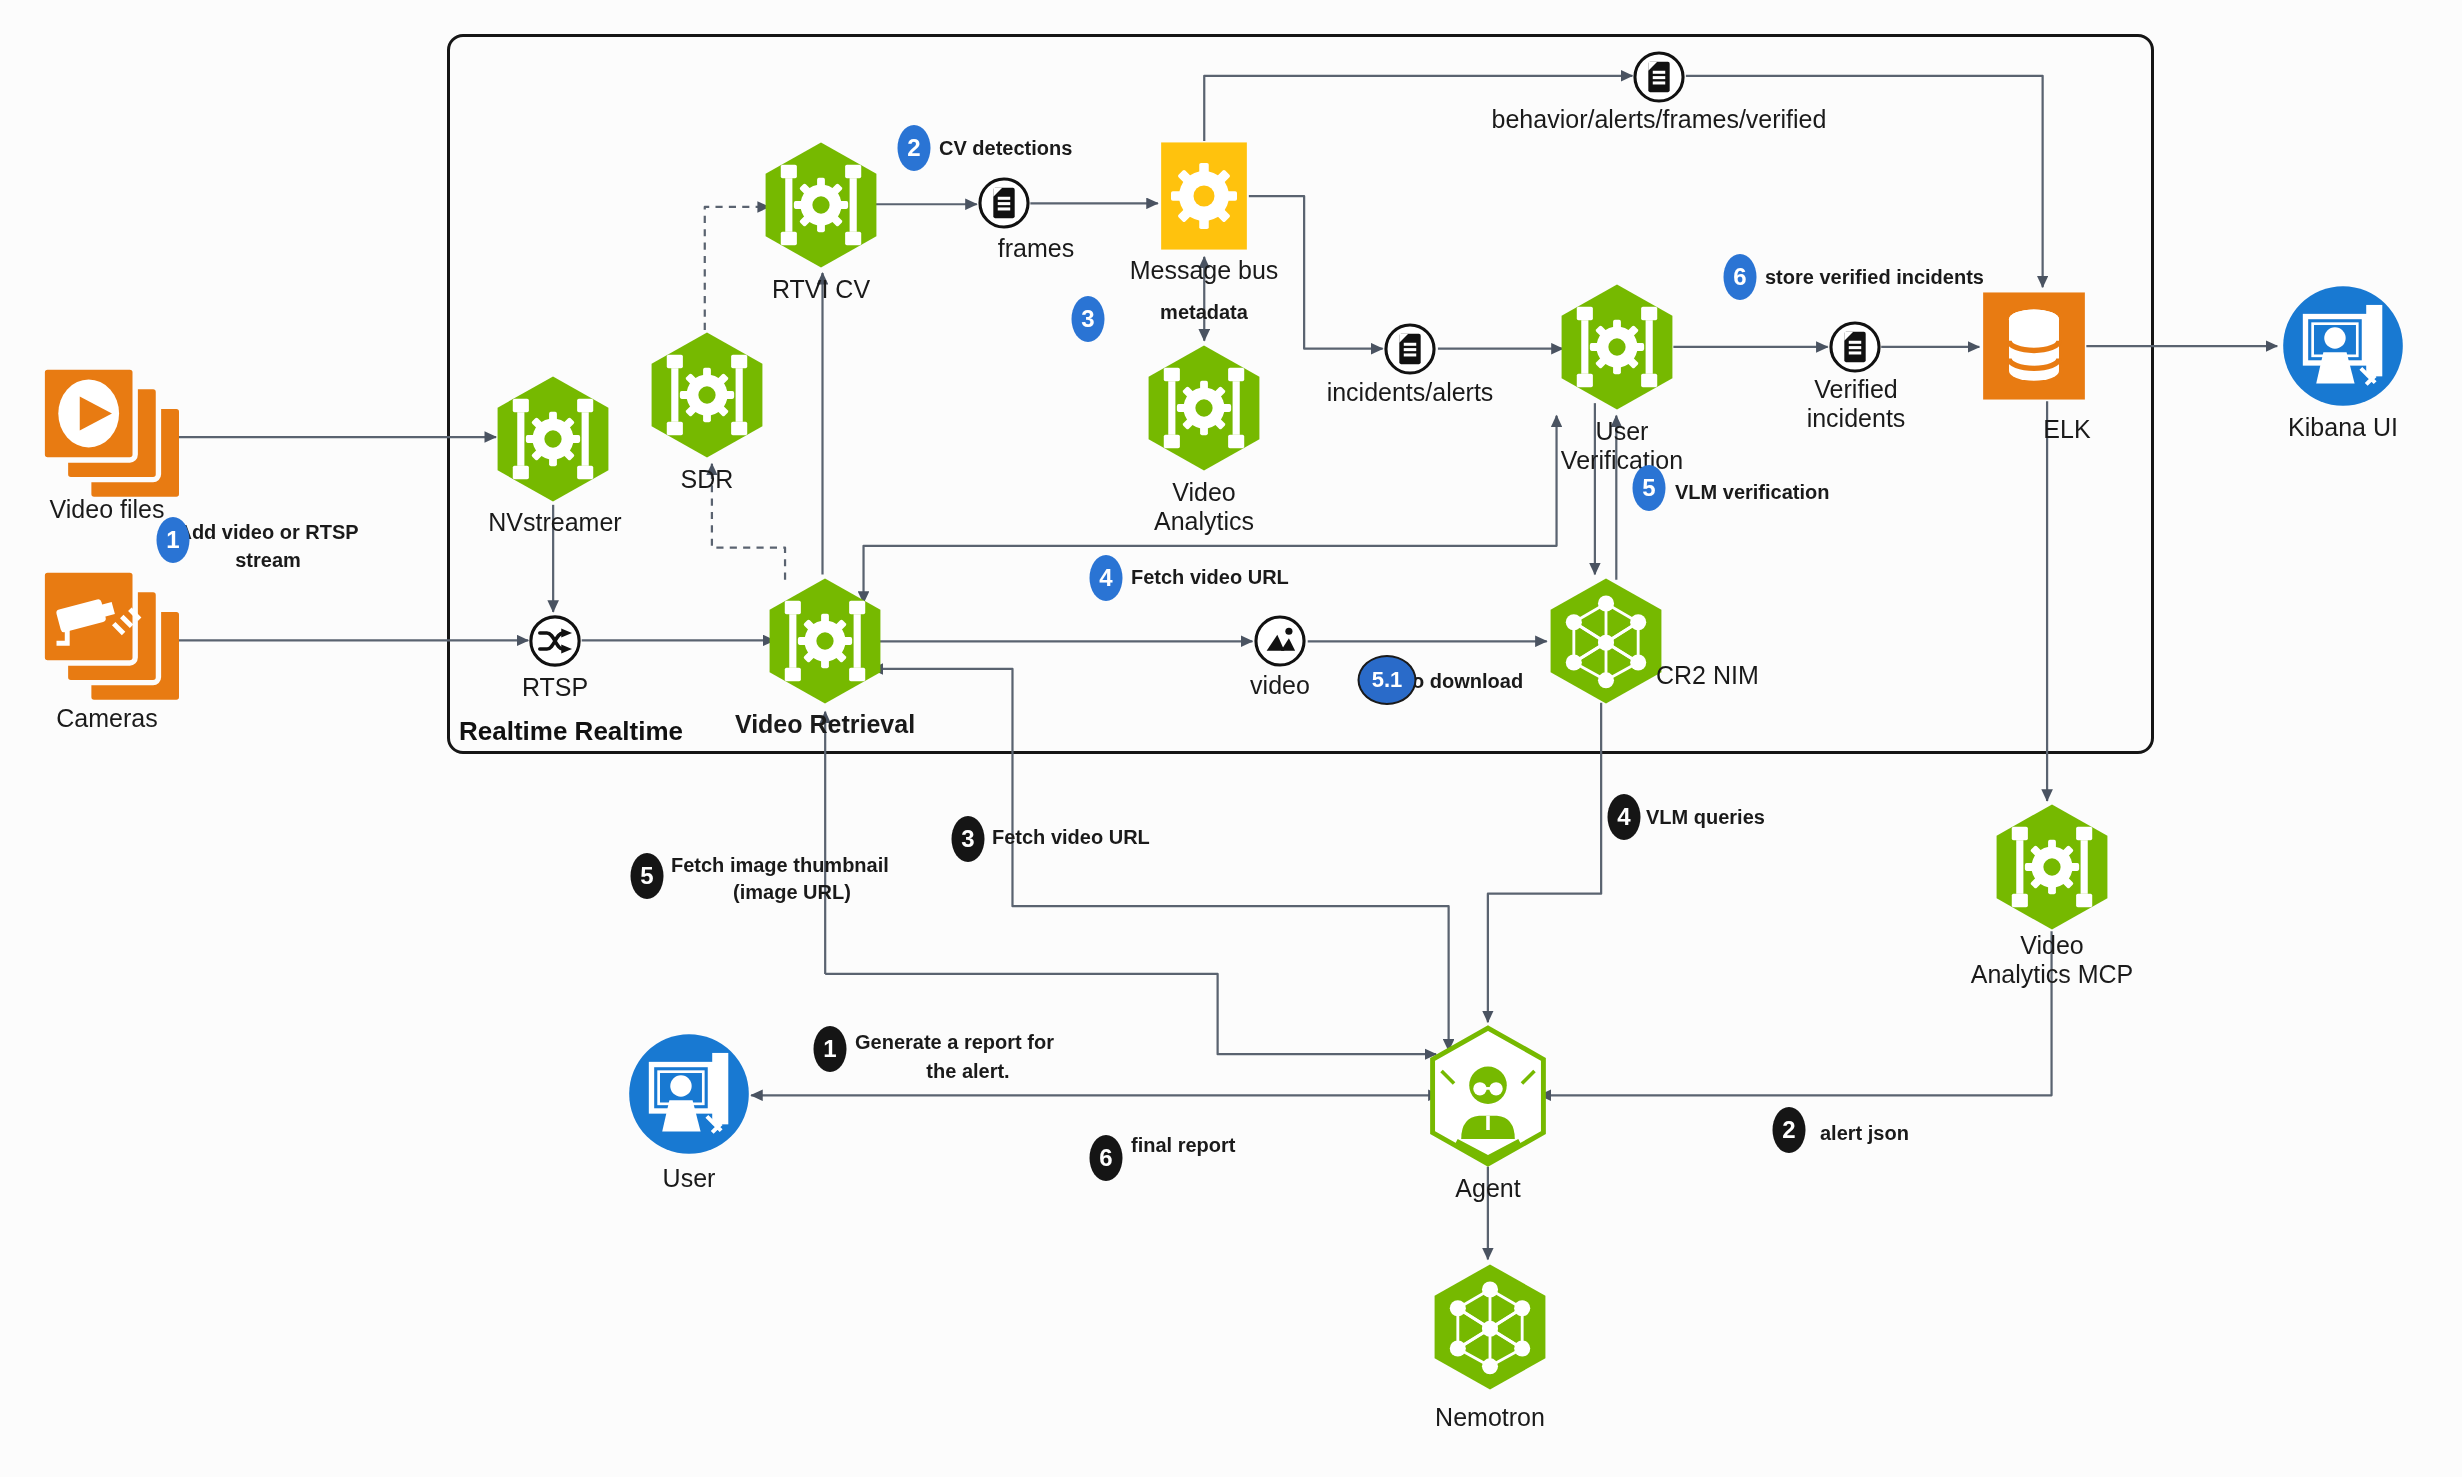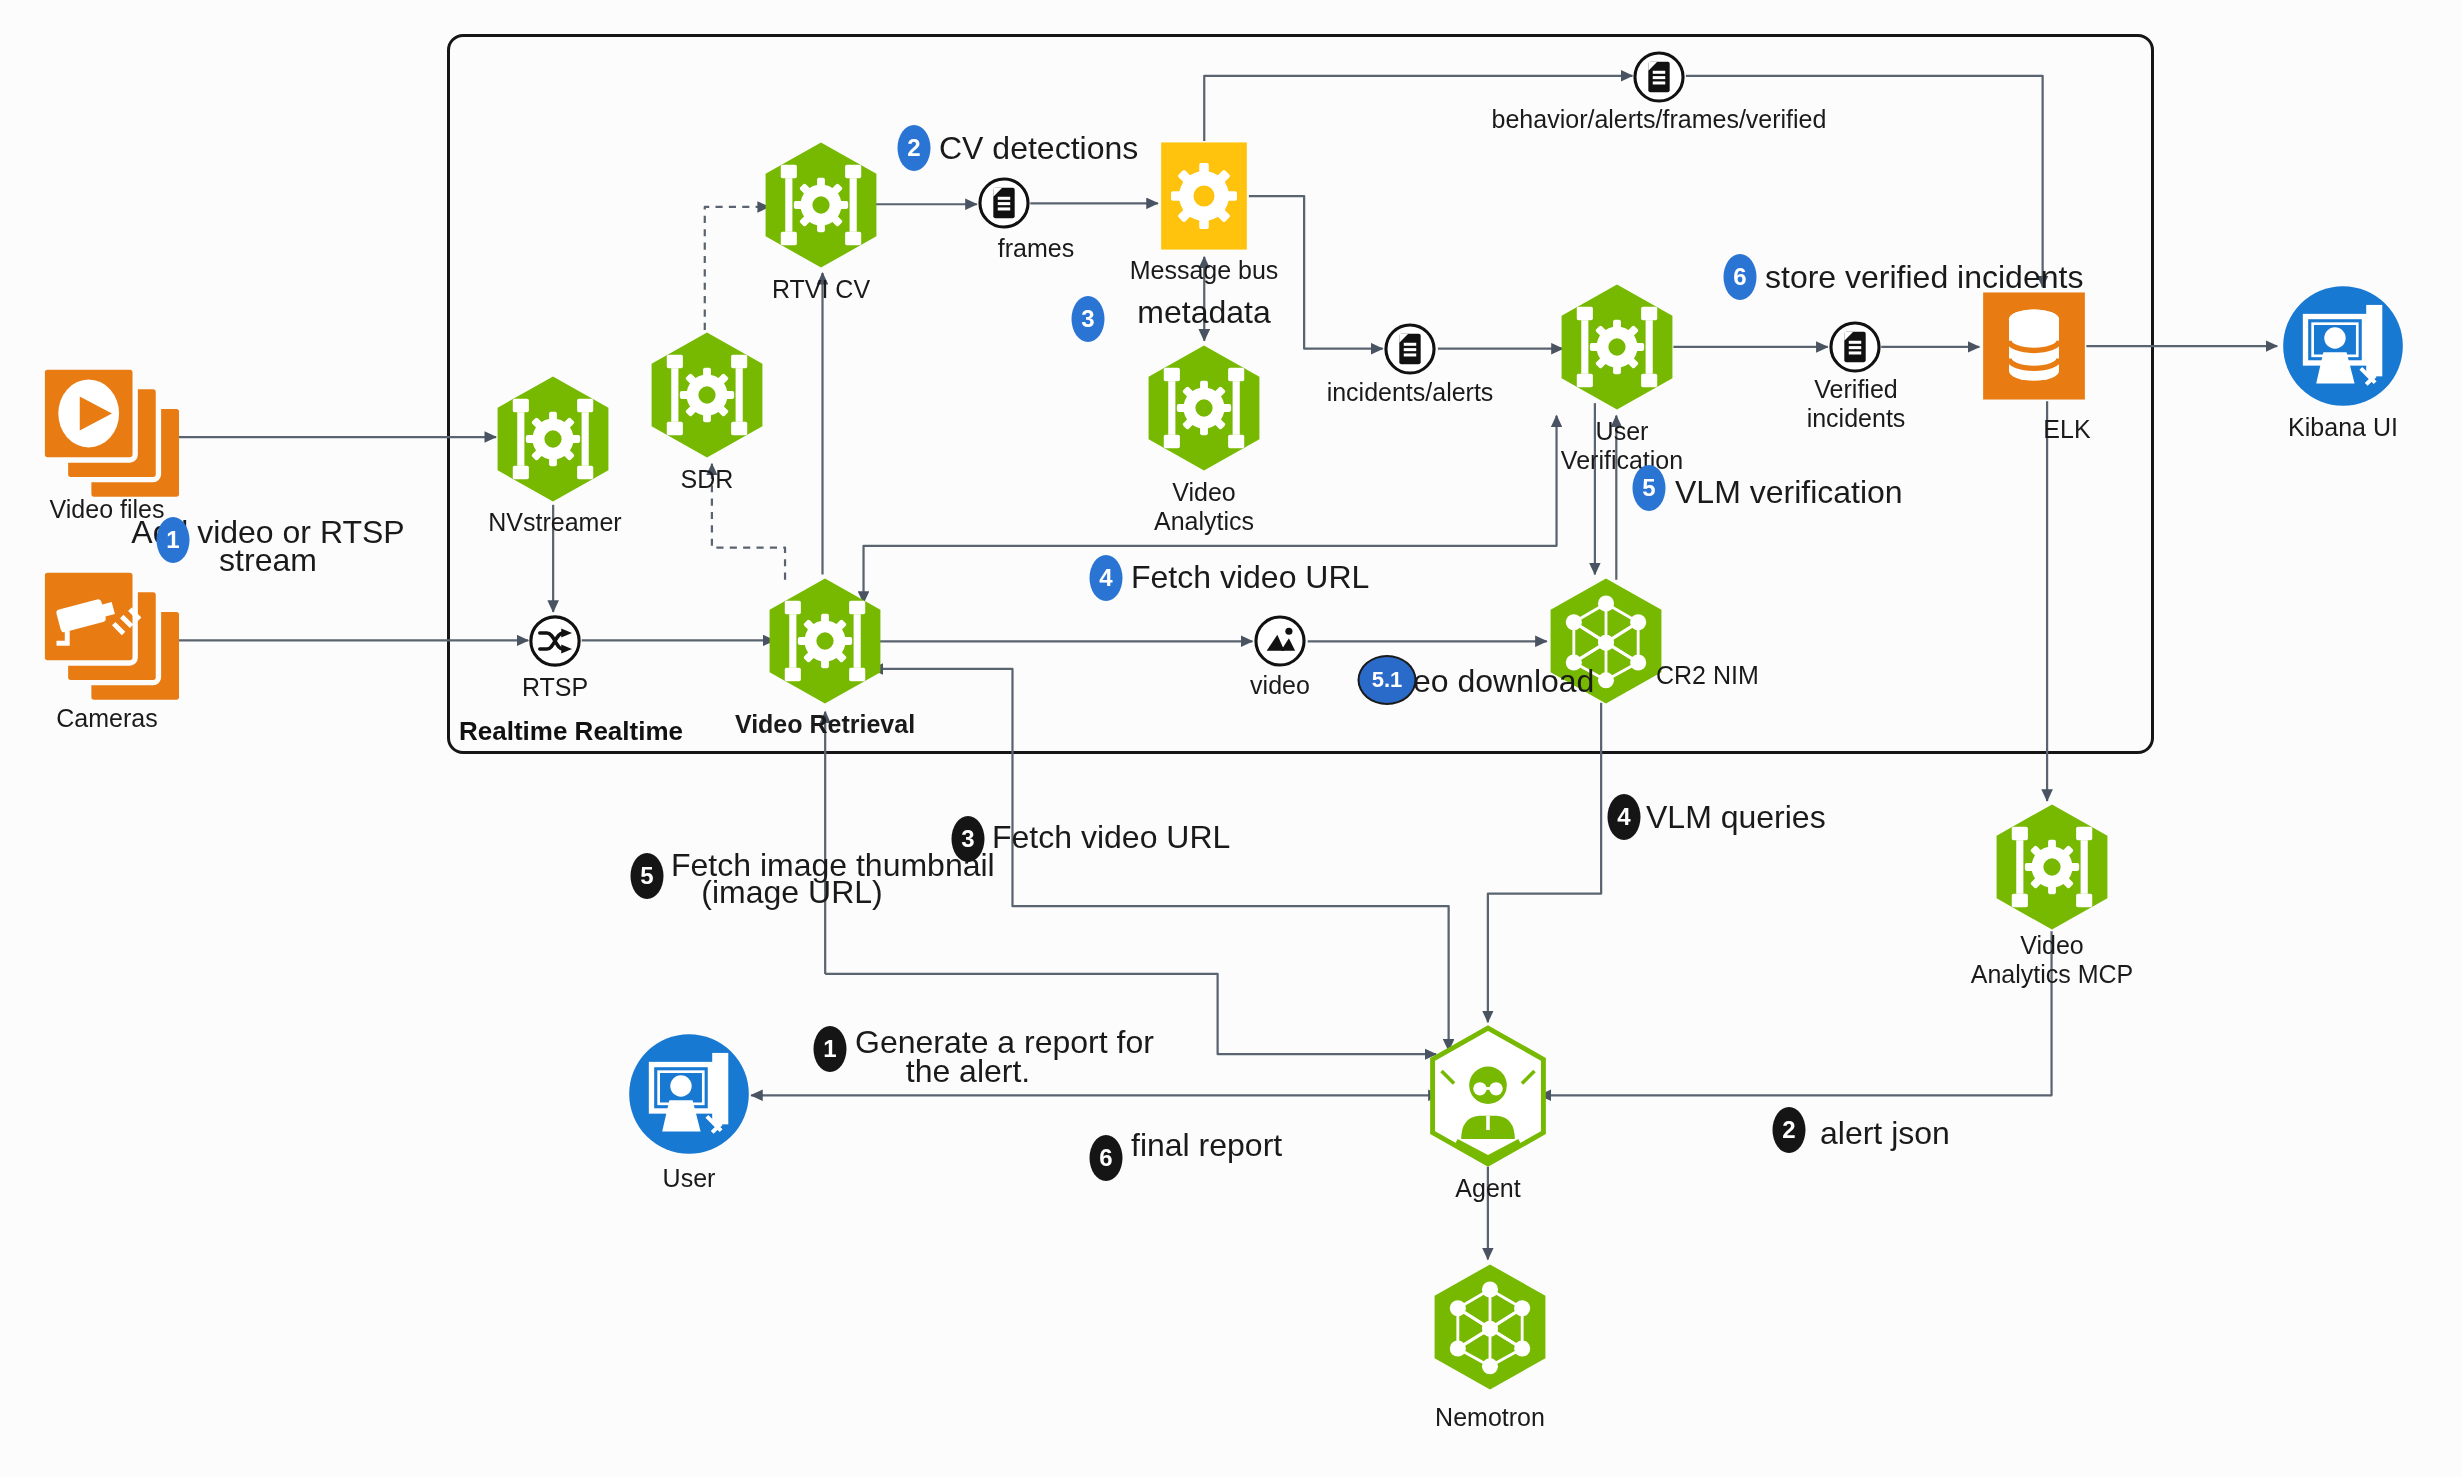--- a/index.html
+++ b/index.html
@@ -29,21 +29,21 @@
   .node svg{display:block;}
   .nlabel{
     position:absolute;z-index:3;
     font-size:25px;color:#1a1a1a;line-height:29px;
     white-space:nowrap;
   }
   .nlabel.center{transform:translate(-50%,-50%);text-align:center;}
   .nlabel.start{transform:translate(0,-50%);}
   .anno{
     position:absolute;z-index:4;
-    font-size:32px;color:#1a1a1a;line-height:28px;white-space:nowrap;
+    font-size:20px;color:#1a1a1a;line-height:28px;white-space:nowrap;font-weight:bold;
   }
   .anno.center{transform:translate(-50%,-50%);text-align:center;}
   .anno.start{transform:translate(0,-50%);}
   .badge{
     position:absolute;z-index:5;
     transform:translate(-50%,-50%);
     color:#fff;font-weight:bold;font-size:24px;
     display:flex;align-items:center;justify-content:center;
     border-radius:50%;
   }

